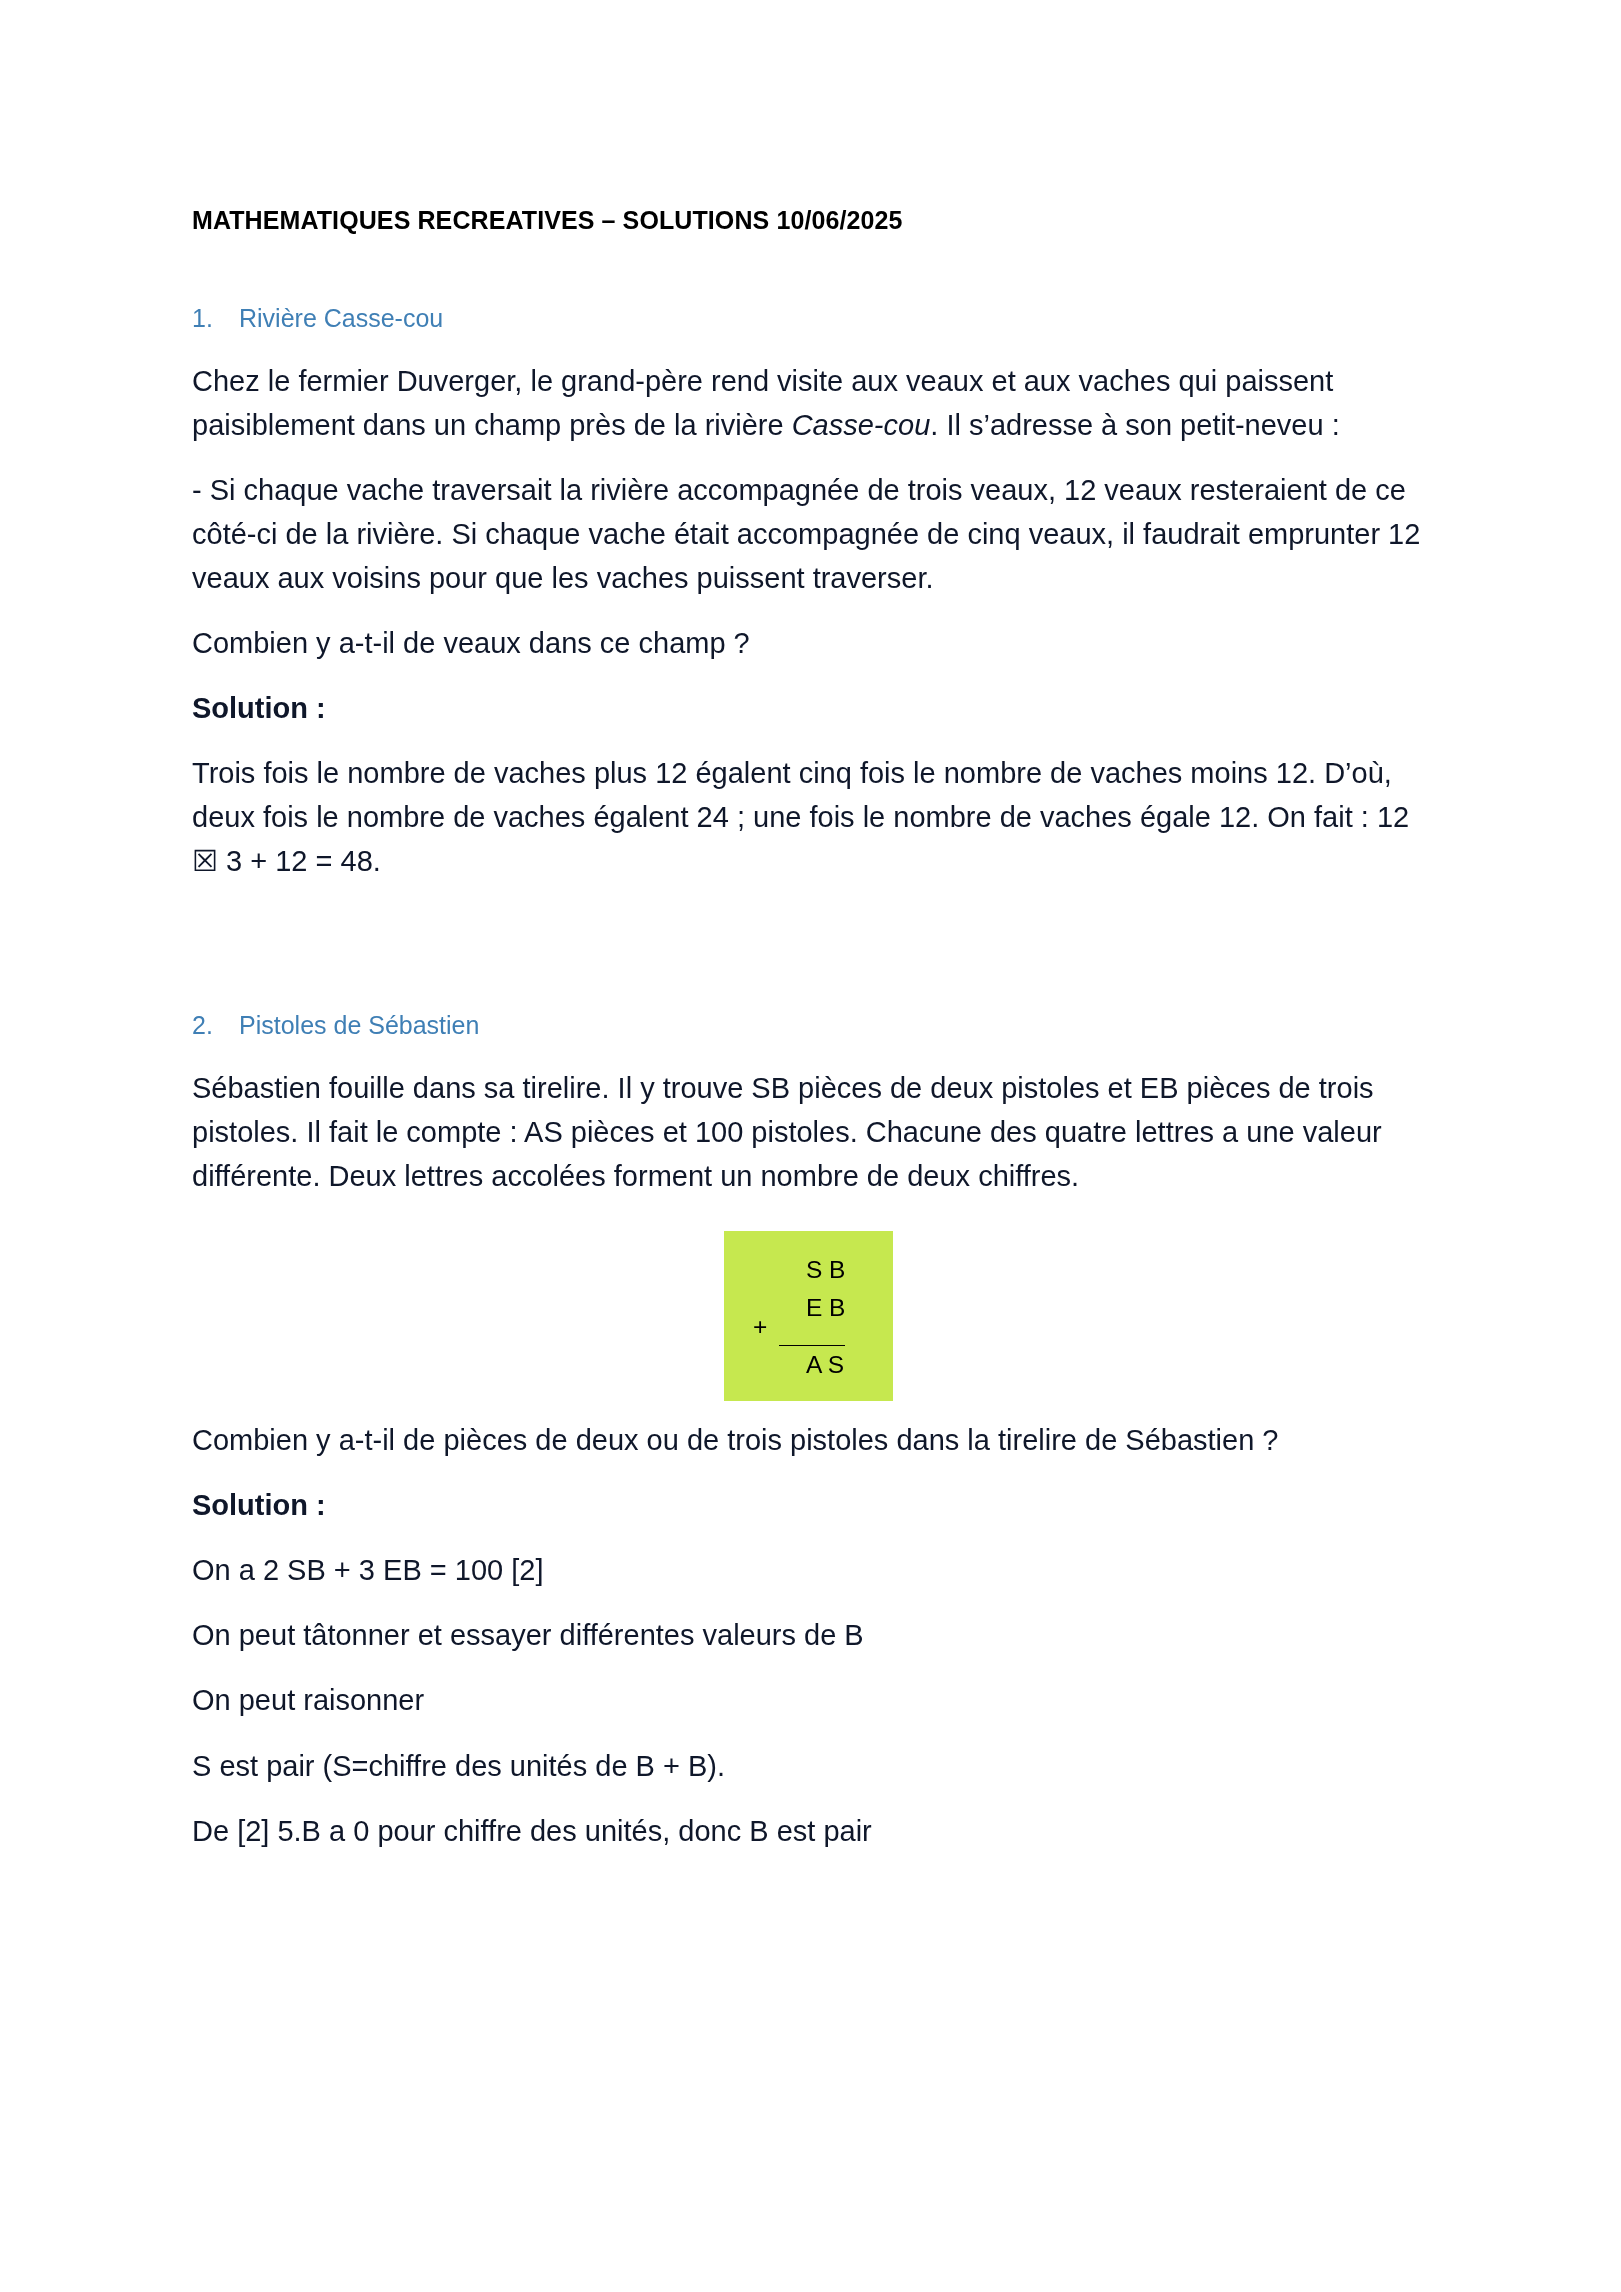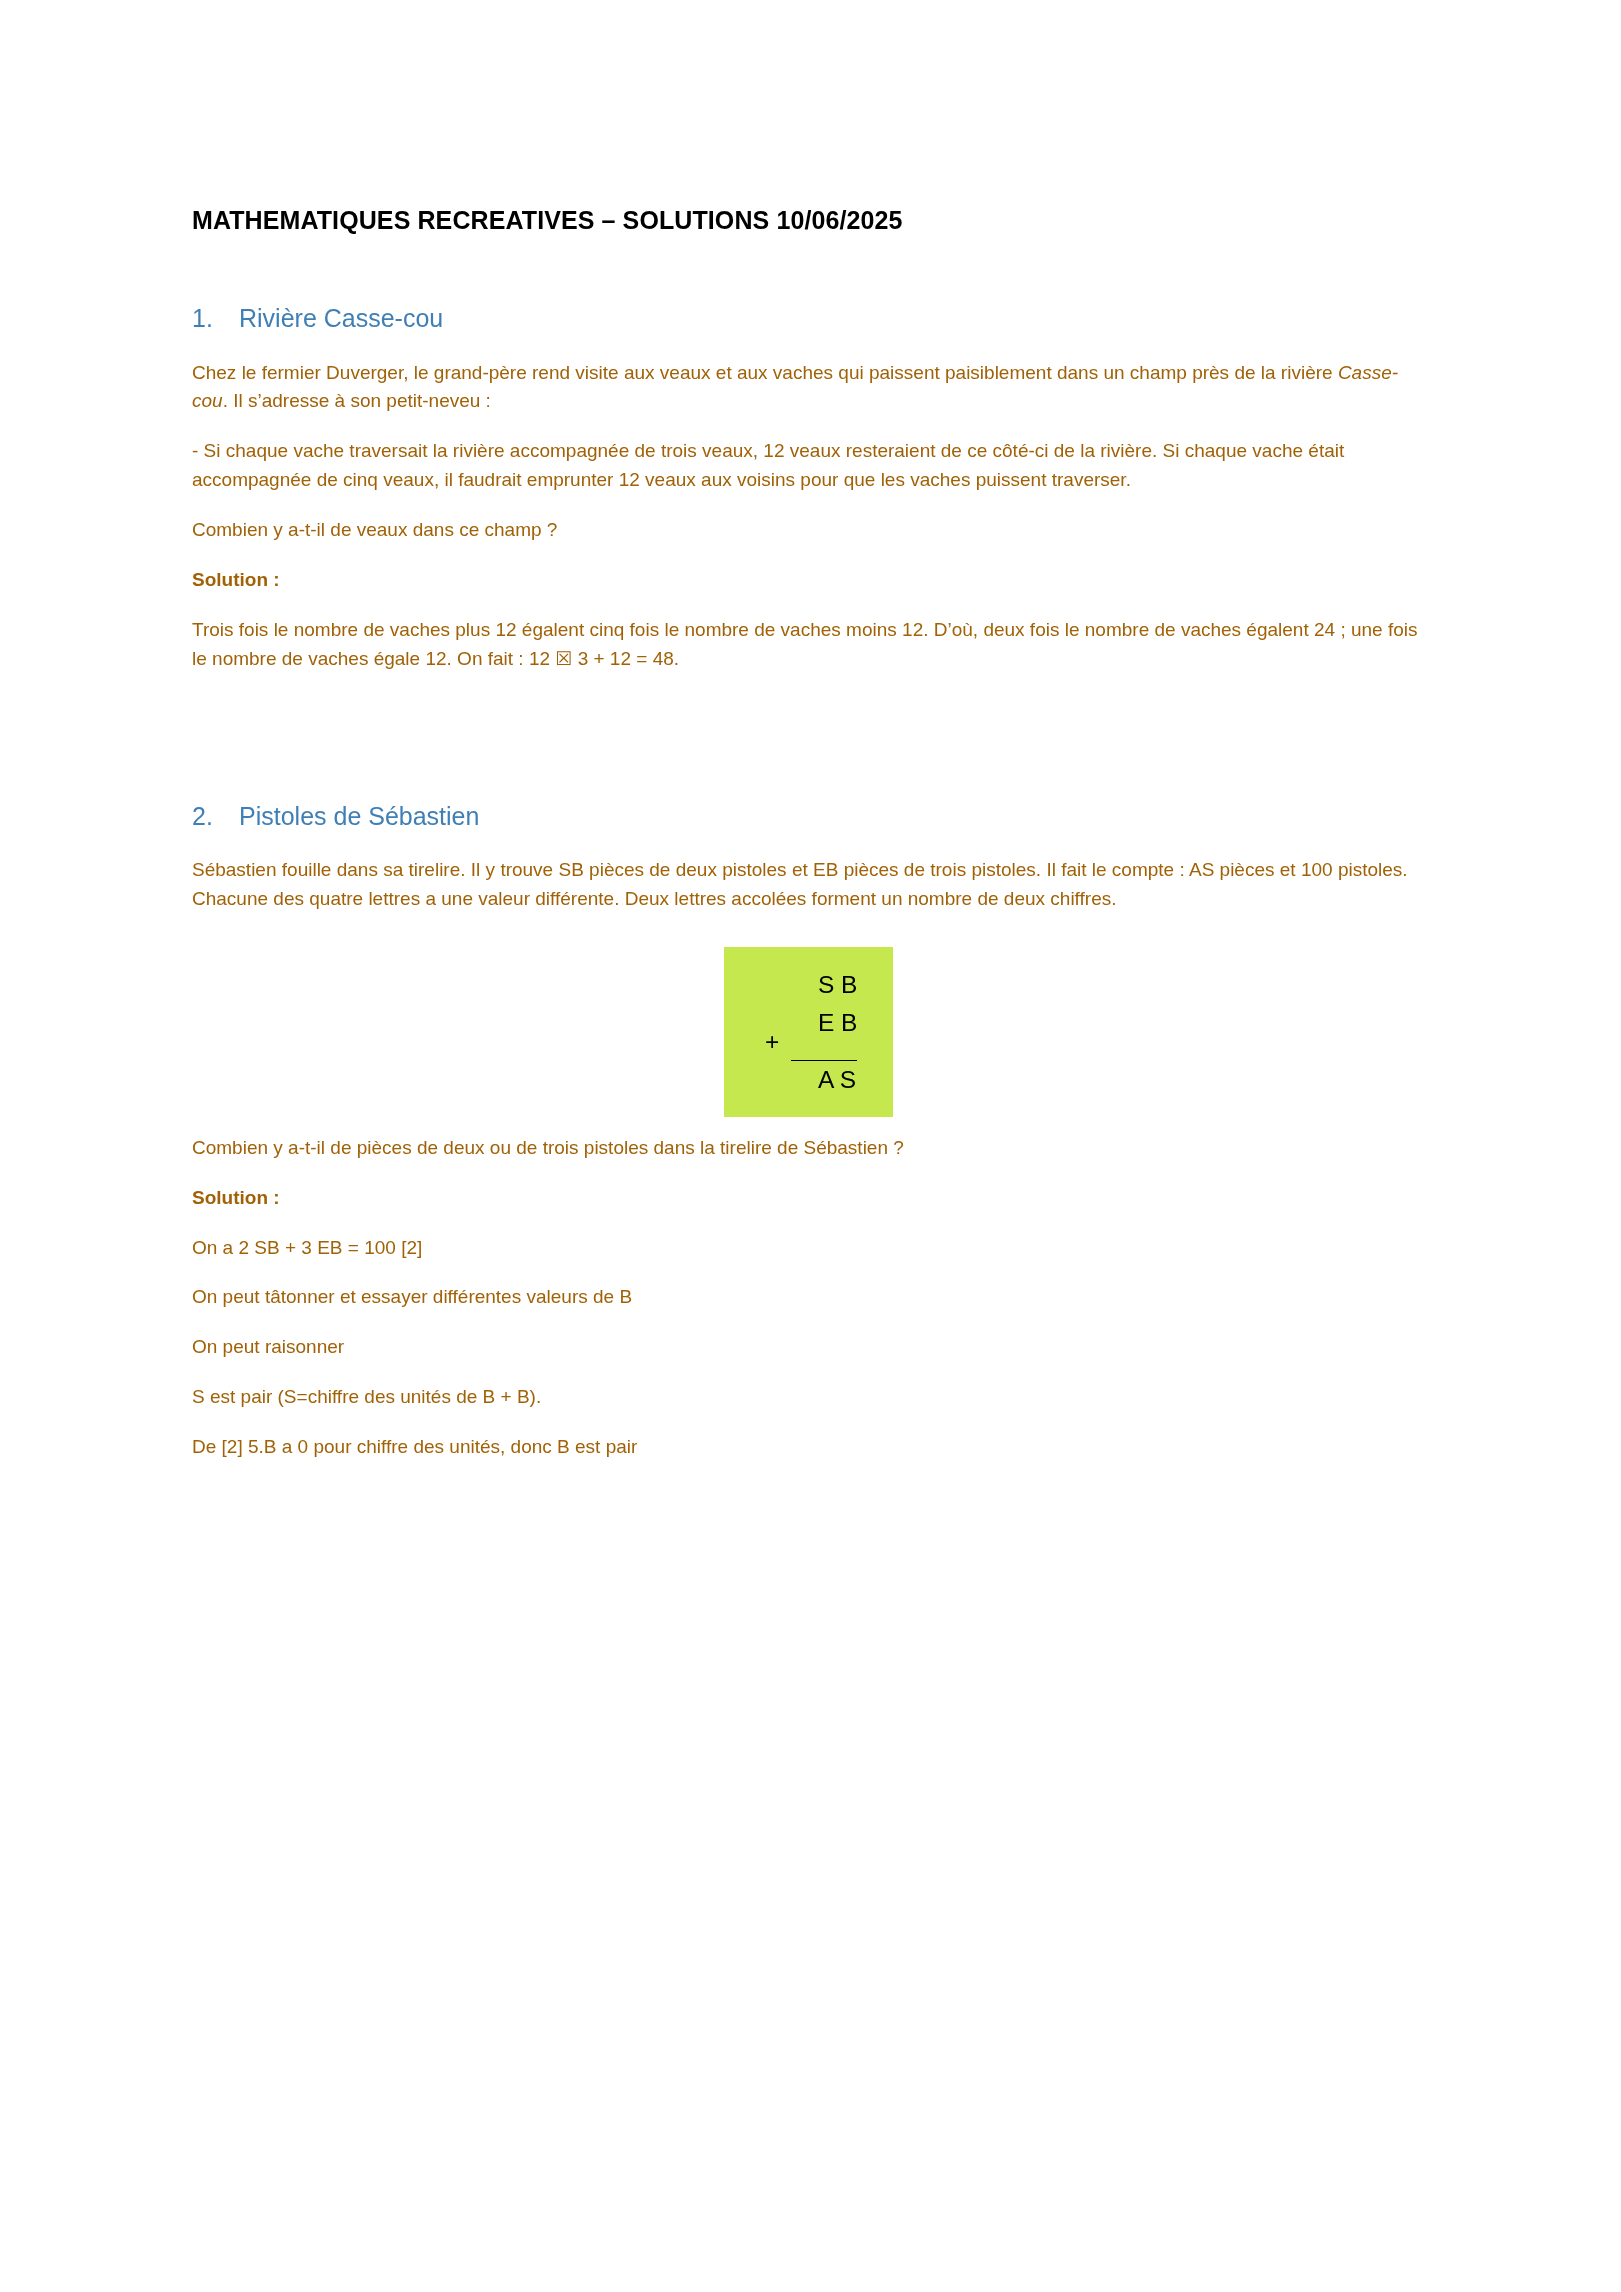--- a/index.html
+++ b/index.html
@@ -34,24 +34,24 @@
     align-items: baseline;
   }
   .heading .num {
     width: 47px;
     flex: 0 0 47px;
   }
   .heading .htext {
     flex: 1;
   }
   p.body-text {
-    font-size: 19px;
+    font-size: 29px;
     line-height: 1.52;
     margin: 25.5px 0 0 0;
-    color: #a16207;
+    color: #0f172a;
   }
   p.body-text.tight {
     margin-top: 21px;
   }
   .bold {
     font-weight: bold;
   }
   .italic {
     font-style: italic;
   }
@@ -65,21 +65,20 @@
     padding: 19.6px 29px 17.6px 29px;
     width: 169px;
     box-sizing: border-box;
     font-size: 24.5px;
     line-height: 1.55;
     color: #000000;
   }
   .cry-row {
     display: flex;
     white-space: pre;
-    margin-left: 12px;
   }
   .cry-sign {
     width: 25.5px;
     flex: 0 0 25.5px;
   }
   .cry-val {
     flex: 1;
     text-align: left;
     padding-left: 27.4px;
   }

